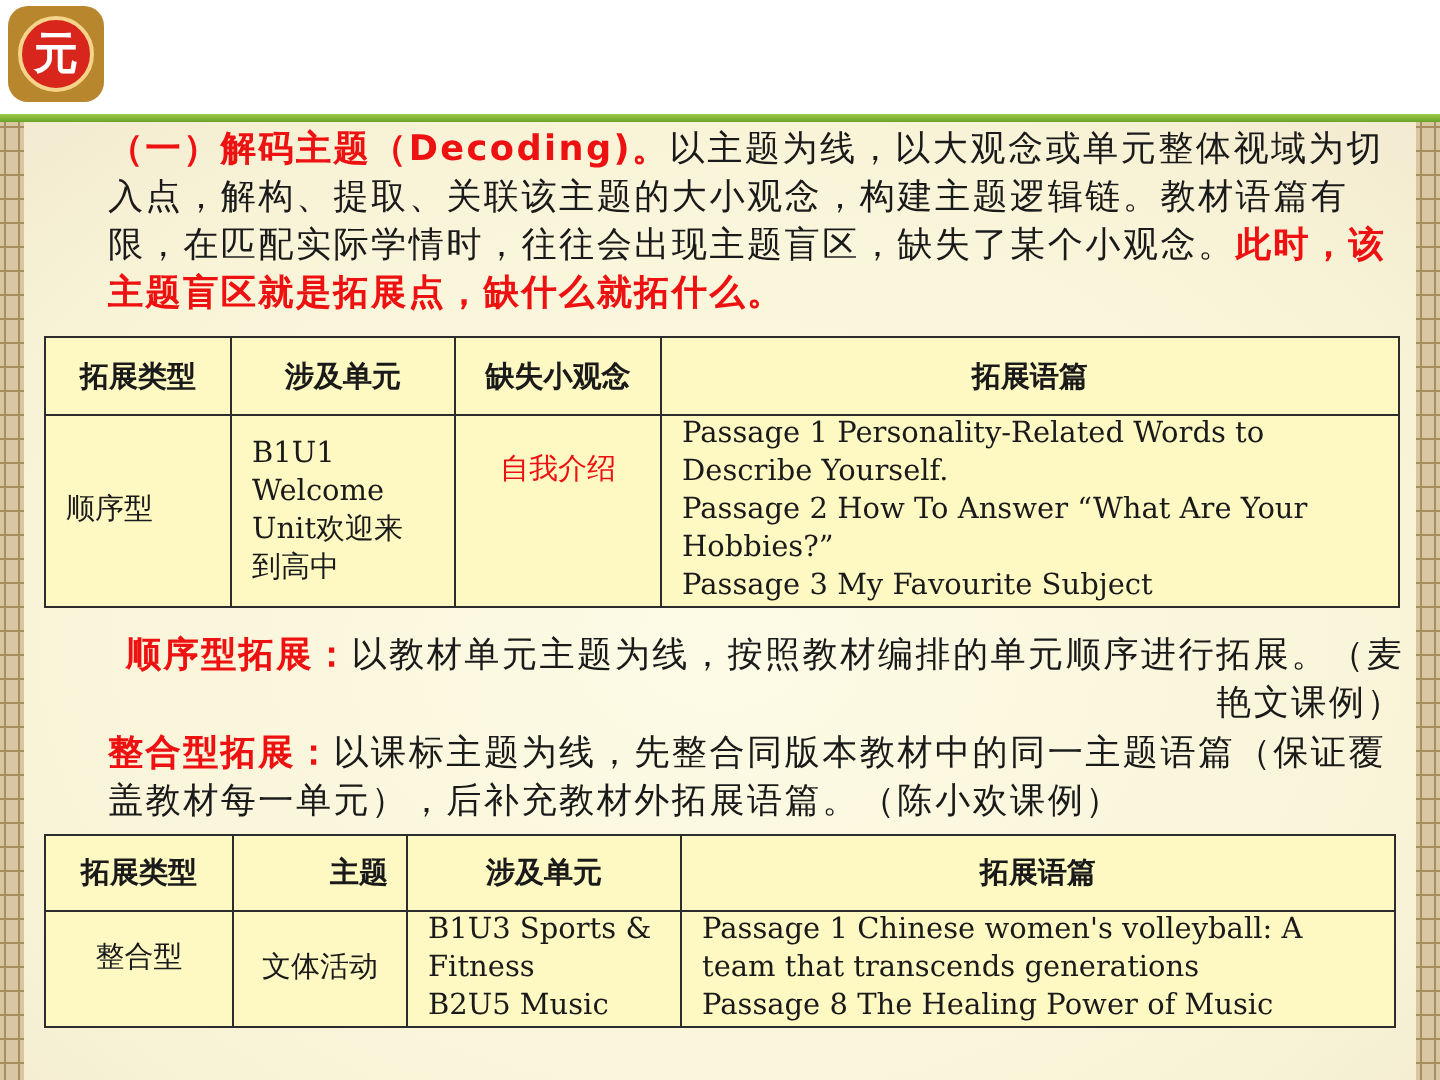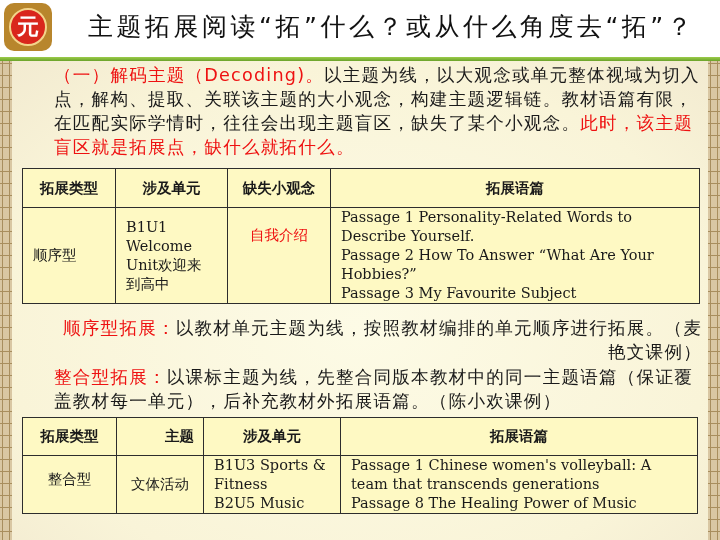--- a/index.html
+++ b/index.html
@@ -42,21 +42,21 @@
         repeating-linear-gradient(90deg, transparent 0 2px, #a88e5e 2px 3px, transparent 3px 9px, #a88e5e 9px 10px, transparent 10px 12px);
     }
     .border-left { left: 0; }
     .border-right { left: 708px; }
 
     .para {
       position: absolute; left: 20px; width: 682px;
       font-family: "DejaVu Serif", serif; font-size: 17.6px; line-height: 24px;
       color: #1a1a1a; letter-spacing: 1.2px;
     }
-    .red { color: #ee1111; font-weight: normal; }
+    .red { color: #ee1111; font-weight: bold; }
     .indent { padding-left: 34px; }
 
     .p1 { top: 63px; }
     .p2 { top: 316px; text-align: right; }
     .p3 { top: 365px; }
 
     table.tbl {
       position: absolute; border-collapse: collapse; background: #fef9c3;
       font-family: "DejaVu Serif", serif; color: #1a1a1a;
     }
@@ -88,21 +88,20 @@
     .line { display: block; white-space: nowrap; }
     .sans { font-family: "DejaVu Sans", sans-serif; }
   </style>
 </head>
 <body>
 
 <div class="header">
   <div class="logo">
     <div class="logo-inner">元</div>
   </div>
-  <div class="title">主题拓展阅读“拓”什么？或从什么角度去“拓”？</div>
 </div>
 <div class="green-rule"></div>
 
 <div class="body-area"></div>
 <div class="border-strip border-left"></div>
 <div class="border-strip border-right"></div>
 
 <div class="para p1 indent">
   <span class="red sans">（一）解码主题（Decoding)。</span><span>以主题为线，以大观念或单元整体视域为切入点，解构、提取、关联该主题的大小观念，构建主题逻辑链。教材语篇有限，在匹配实际学情时，往往会出现主题盲区，缺失了某个小观念。</span><span class="red">此时，该主题盲区就是拓展点，缺什么就拓什么。</span>
 </div>

